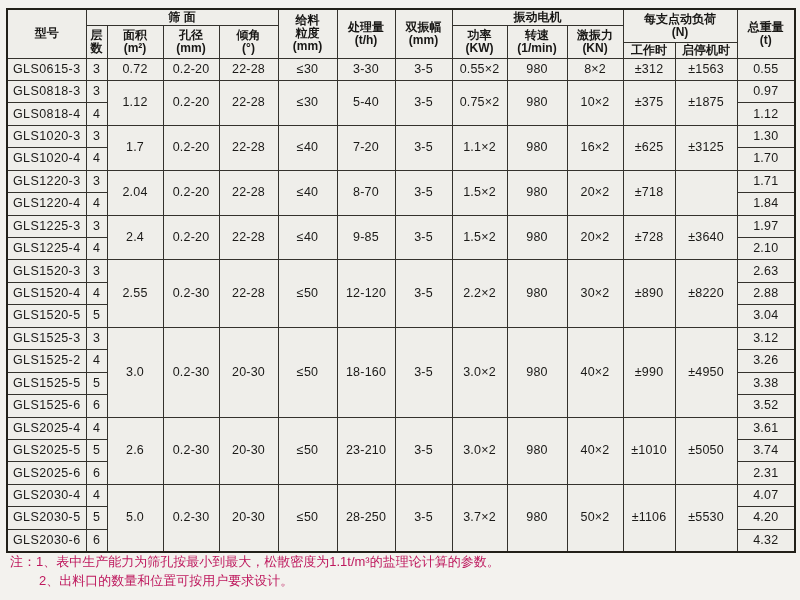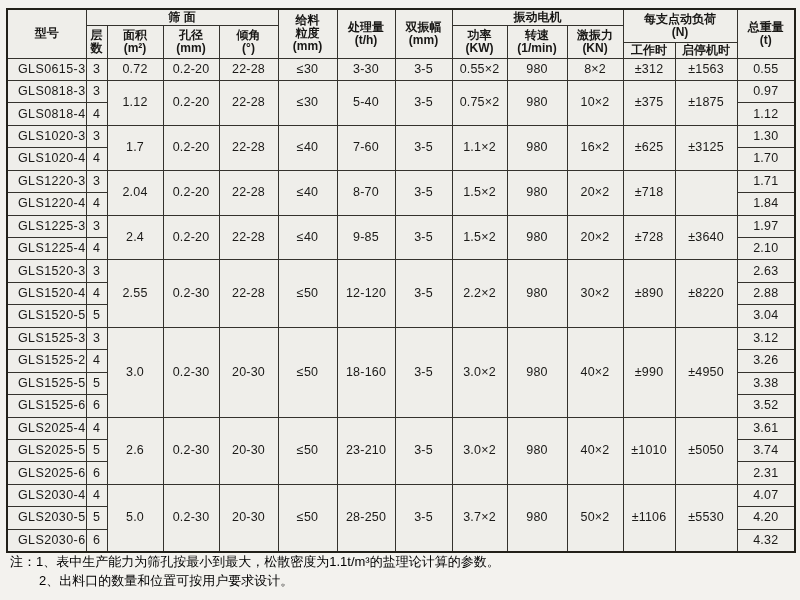--- a/index.html
+++ b/index.html
@@ -17,22 +17,22 @@
   .spec th,.spec td{
     border:1px solid #34322d;
     text-align:center;vertical-align:middle;
     padding:0;overflow:hidden;
   }
   .spec th{font-size:12px;font-weight:bold;line-height:1.08;color:#181715;}
   .spec td{font-size:12.5px;line-height:1.05;letter-spacing:.2px;color:#1b1a18;}
   .pre{white-space:pre-line;}
   tr.hr1{height:16px;} tr.hr2{height:17px;} tr.hr3{height:16px;}
   tbody tr{height:22.45px;}
-  td.model{text-align:right;padding-left:5px;letter-spacing:.4px;}
-  .notes{position:absolute;left:10px;top:553px;font-size:13px;color:#000000;line-height:1.45;}
+  td.model{text-align:left;padding-left:5px;letter-spacing:.4px;}
+  .notes{position:absolute;left:10px;top:553px;font-size:13px;color:#be185d;line-height:1.45;}
   .note-row{white-space:nowrap;}
   .note-indent{padding-left:29px;}
 </style>
 </head>
 <body>
 
 <div class="page">
   <table class="spec">
     <colgroup>
       <col style="width:79px">
@@ -126,21 +126,21 @@
         <td>4</td>
         <td>1.12</td>
       </tr>
       <tr>
         <td class="model">GLS1020-3</td>
         <td>3</td>
         <td rowspan="2">1.7</td>
         <td rowspan="2">0.2-20</td>
         <td rowspan="2">22-28</td>
         <td rowspan="2">≤40</td>
-        <td rowspan="2">7-60</td>
+        <td rowspan="2">7-20</td>
         <td rowspan="2">3-5</td>
         <td rowspan="2">1.1×2</td>
         <td rowspan="2">980</td>
         <td rowspan="2">16×2</td>
         <td rowspan="2">±625</td>
         <td rowspan="2">±3125</td>
         <td>1.30</td>
       </tr>
       <tr>
         <td class="model">GLS1020-4</td>

